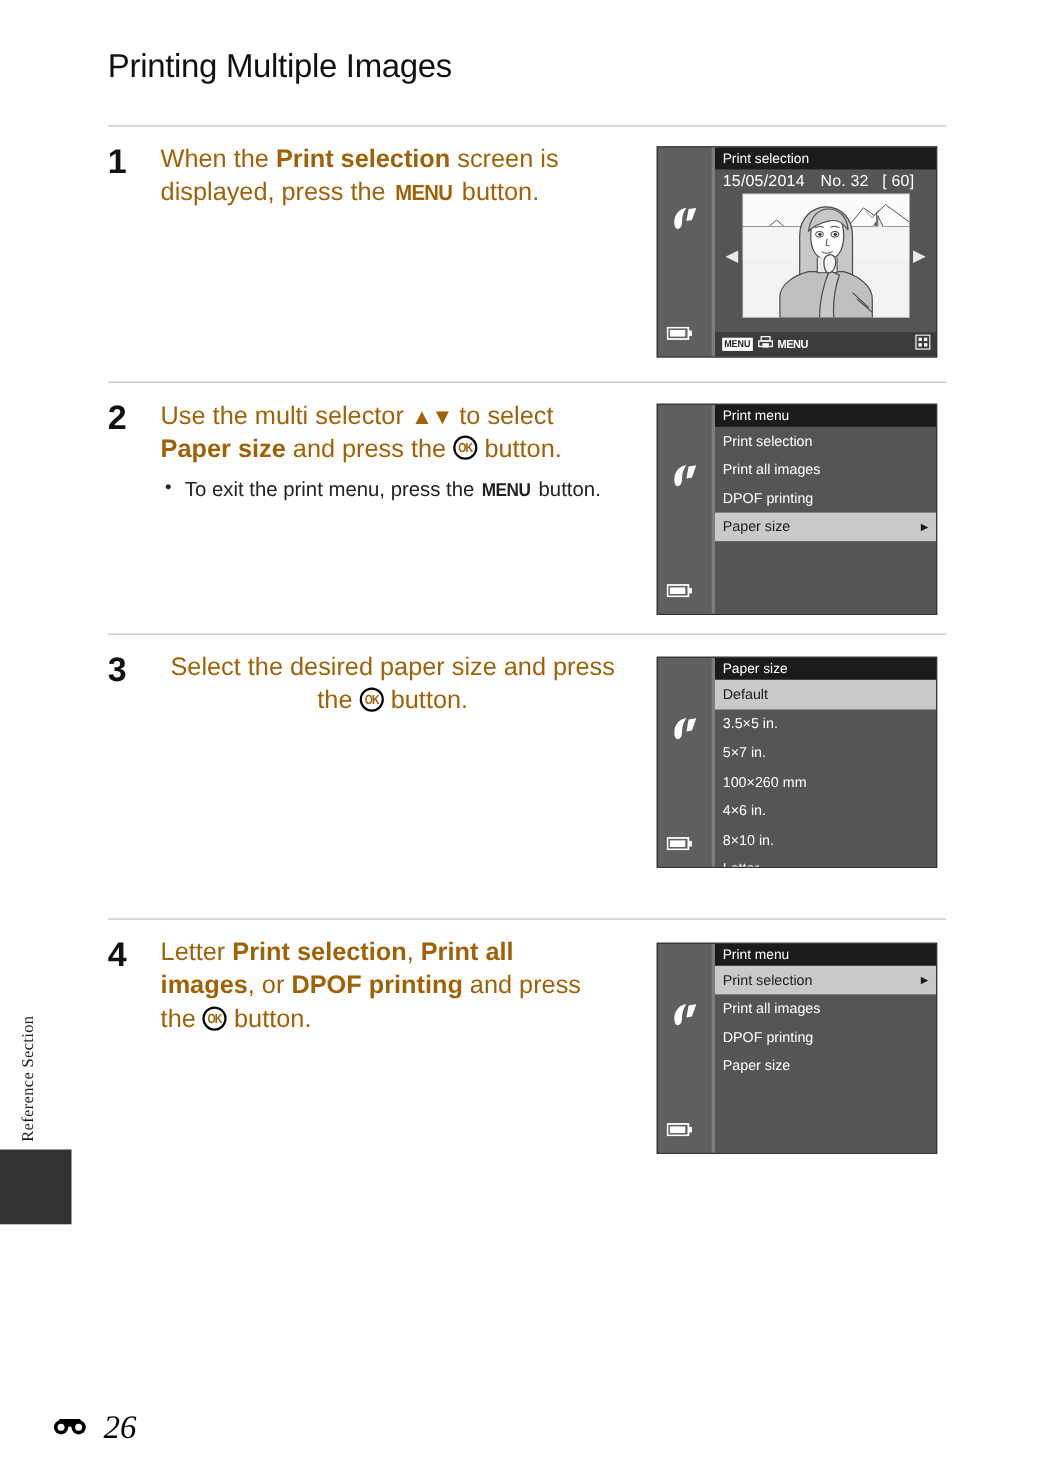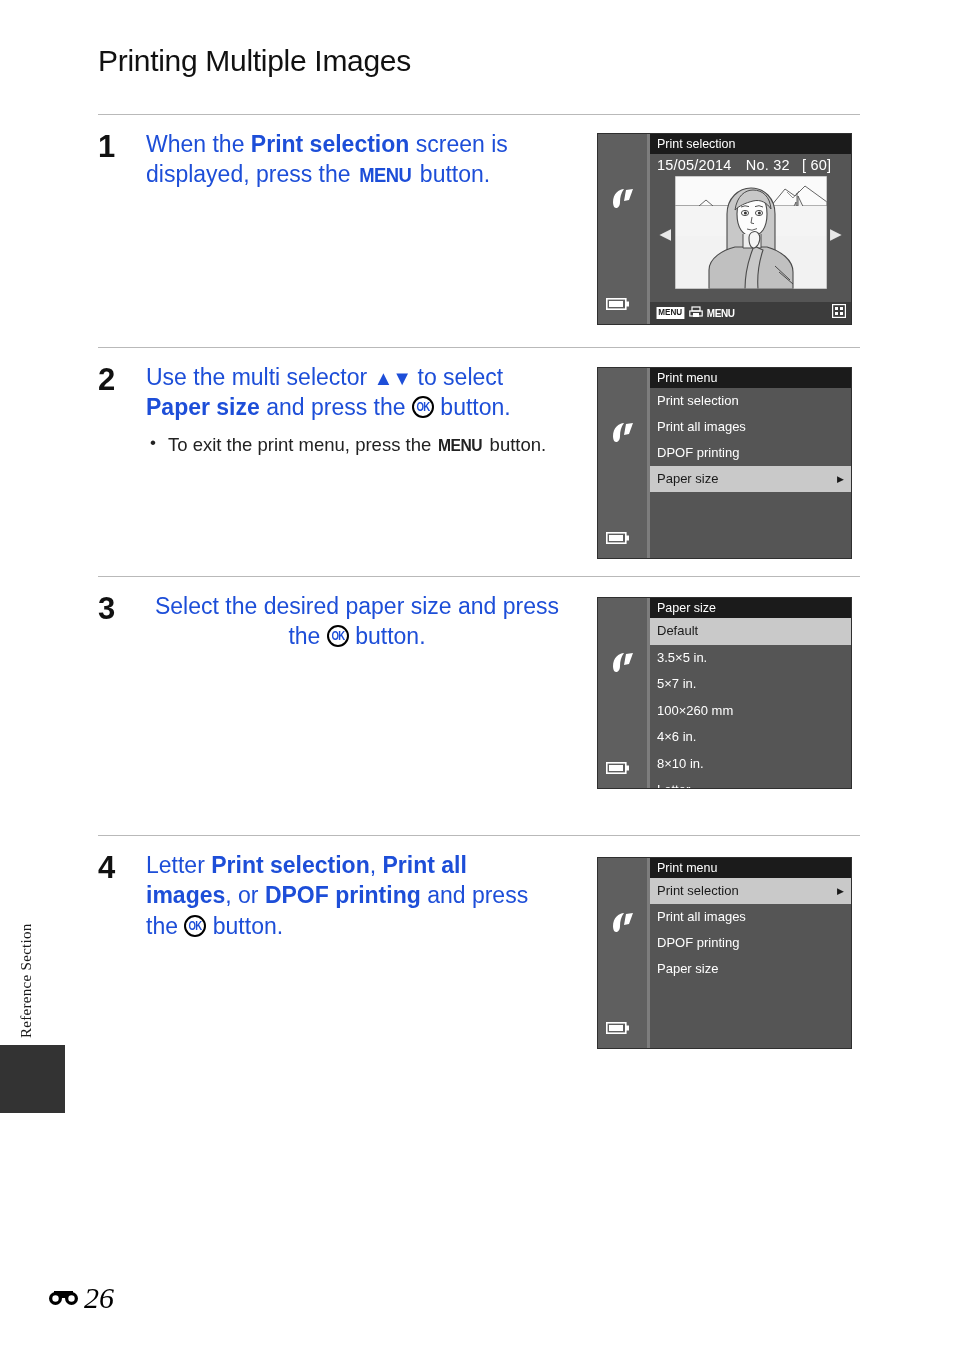--- a/index.html
+++ b/index.html
@@ -26,21 +26,21 @@
     writing-mode: vertical-rl;
     text-orientation: mixed;
     transform: rotate(180deg);
     white-space: nowrap;
     font-family: "Liberation Serif", serif;
   }
 
   
   .footer {
     position: absolute; left: 48px; bottom: 32px;
-    display: flex; align-items: center; gap: 2px;
+    display: flex; align-items: center; gap: 12px;
   }
   .e-mark { display: block; }
   .folio {
     font-family: "Liberation Serif", serif;
     font-style: italic; font-size: 30px; color: #000;
     line-height: 1;
   }
 
   
   .content { position: absolute; left: 98px; top: 44px; width: 762px; }
@@ -53,21 +53,21 @@
   .rule { height: 1px; background: #b9b9b9; width: 762px; }
 
   .step { display: flex; position: relative; }
   .step-num {
     width: 48px; flex: 0 0 48px;
     font-size: 31px; font-weight: bold; line-height: 1.05;
     padding-top: 2px; color: #111;
   }
   .step-body { flex: 1 1 auto; padding-right: 10px; max-width: 420px; }
   .step-text {
-    font-size: 23px; line-height: 1.32; color: #1d4ed8;
+    font-size: 23px; line-height: 1.32; color: #a16207;
     font-weight: 300;
   }
   .step-text b { font-weight: bold; }
   .menu-word {
     font-weight: bold; font-size: 20px; letter-spacing: -0.6px;
     font-family: "Liberation Sans", sans-serif;
     display: inline-block; transform: scaleX(.92);
   }
   .ok-glyph {
     display: inline-block; vertical-align: -3px;

